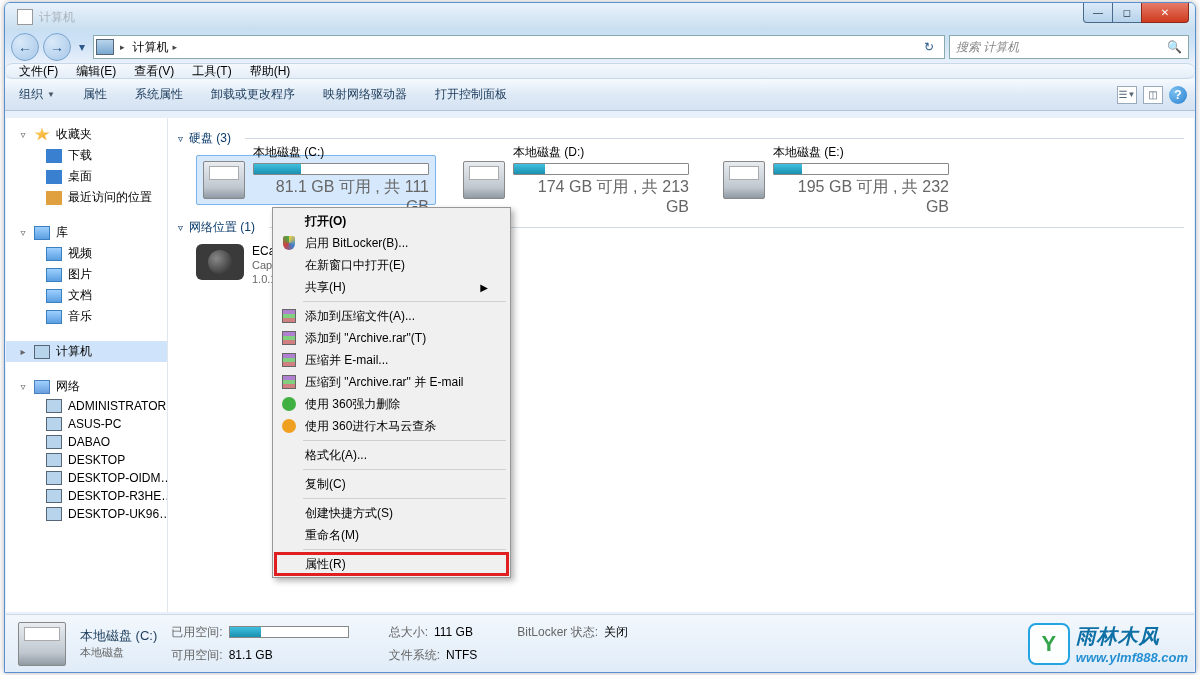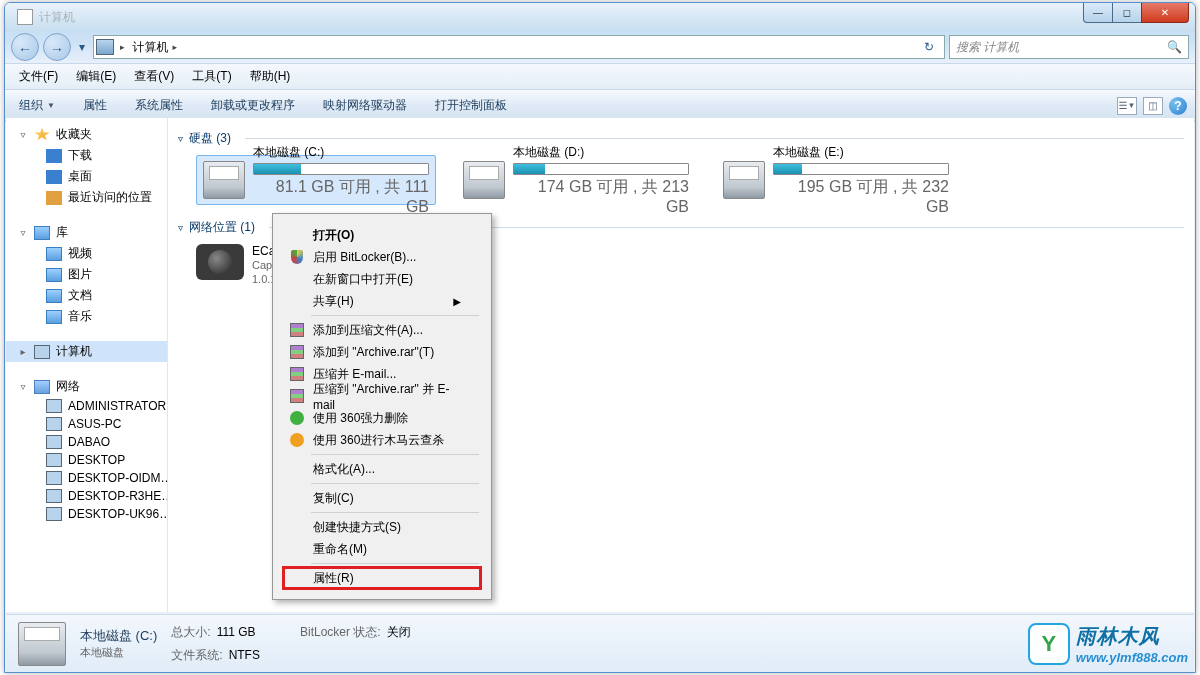--- a/index.html
+++ b/index.html
@@ -21,21 +21,21 @@
 .nav-drop { width: 14px; height: 20px; display: flex; align-items: center; justify-content: center; color: #2a5a8a; cursor: pointer; }
 .breadcrumb { flex: 1; height: 24px; background: #fff; border: 1px solid #8aa; display: flex; align-items: center; padding: 0 2px; }
 .bc-icon { width: 18px; height: 16px; background: linear-gradient(to bottom,#b8d4ec,#7aa8d0); border: 1px solid #567; margin-right: 2px; }
 .bc-seg { padding: 0 4px; height: 100%; display: flex; align-items: center; gap: 4px; cursor: pointer; }
 .bc-arrow { font-size: 9px; color: #444; }
 .bc-refresh { margin-left: auto; padding: 0 8px; color: #2a5a8a; cursor: pointer; }
 .searchbox { width: 240px; height: 24px; background: #fff; border: 1px solid #8aa; display: flex; align-items: center; padding: 0 6px; color: #888; font-style: italic; }
 .searchbox .mag { margin-left: auto; color: #3a6a9a; font-style: normal; }
 
 
-.menubar { height: 27px; background: linear-gradient(to bottom,#f5f9fd,#e4edf7); border-top: 1px solid #c9d8e8; border-bottom: 1px solid #c9d8e8; display: flex; align-items: center; padding: 0 6px; gap: 2px; }
+.menubar { height: 16px; background: linear-gradient(to bottom,#f5f9fd,#e4edf7); border-top: 1px solid #c9d8e8; border-bottom: 1px solid #c9d8e8; display: flex; align-items: center; padding: 0 6px; gap: 2px; border-radius: 9px; }
 .menu-item { padding: 2px 8px; cursor: pointer; }
 
 
 .toolbar { height: 32px; background: linear-gradient(to bottom,#f6fafe,#dfeaf6 50%,#d4e2f1); border-bottom: 1px solid #b0c4d8; display: flex; align-items: center; padding: 0 8px; gap: 16px; }
 .tool-item { cursor: pointer; color: #1a3a5a; padding: 4px 6px; display: flex; align-items: center; gap: 4px; }
 .tool-drop { font-size: 8px; color: #456; }
 .tool-right { margin-left: auto; display: flex; align-items: center; gap: 6px; }
 .view-icon { width: 20px; height: 18px; border: 1px solid #9ab; background: #fff; display: flex; align-items: center; justify-content: center; font-size: 10px; color: #567; cursor: pointer; }
 .help-ico { width: 18px; height: 18px; border-radius: 50%; background: radial-gradient(circle at 30% 30%,#7ac0f0,#2a80d0); color: #fff; display: flex; align-items: center; justify-content: center; font-weight: bold; cursor: pointer; }
 
@@ -71,21 +71,21 @@
 .drive-stat { font-size: 16px; color: #666; text-align: right; }
 
 .netloc { display: flex; gap: 20px; padding: 4px 0 10px 18px; }
 .cam { width: 240px; display: flex; gap: 8px; cursor: pointer; }
 .cam-ico { width: 48px; height: 36px; background: #3a3a3a; border-radius: 6px; position: relative; }
 .cam-ico::before { content:''; position:absolute; top:6px; left:12px; width:24px; height:24px; border-radius:50%; background:radial-gradient(circle at 35% 35%,#888,#222); }
 .cam-info div { line-height: 14px; }
 .cam-info .sub { color: #666; font-size: 11px; }
 
 
-.ctxmenu { position: absolute; top: 210px; left: 267px; width: 220px; background: #f0f0f0; border: 1px solid #979797; box-shadow: 3px 3px 6px rgba(0,0,0,.3); padding: 10px; z-index: 100; }
+.ctxmenu { position: absolute; top: 204px; left: 267px; width: 239px; background: #f0f0f0; border: 1px solid #979797; box-shadow: 3px 3px 6px rgba(0,0,0,.3); padding: 2px; z-index: 100; }
 .ctxmenu .row { height: 22px; display: flex; align-items: center; padding: 0 20px 0 30px; cursor: pointer; position: relative; }
 .ctxmenu .row.bold { font-weight: bold; }
 .ctxmenu .sep { height: 1px; background: #d0d0d0; margin: 3px 2px 3px 28px; }
 .ctxmenu .icobox { position: absolute; left: 4px; width: 20px; height: 16px; display: flex; align-items: center; justify-content: center; }
 .ctxmenu .sub-arrow { margin-left: auto; font-size: 10px; }
 .ctxmenu .row.hl { outline: 3px solid #e02020; outline-offset: -2px; }
 .ico-rar { width: 14px; height: 14px; background: linear-gradient(to bottom,#b080d0 33%,#80d080 33% 66%,#d08080 66%); border: 1px solid #666; }
 .ico-shield { width: 12px; height: 14px; background: conic-gradient(#f0d040,#3a80d0,#d04040,#40b040); border-radius: 2px 2px 6px 6px; }
 .ico-360 { width: 14px; height: 14px; border-radius: 50%; background: #40b040; }
 .ico-3602 { width: 14px; height: 14px; border-radius: 50%; background: #f0a020; }
@@ -398,20 +398,32 @@
 
   <div class="details">
     <div class="det-ico drive-ico"></div>
     <div class="det-main">
       <div class="name">本地磁盘 (C:)</div>
       <div class="type">本地磁盘</div>
     </div>
     <div class="det-grid">
       <div class="det-col">
         <div class="det-row">
+            <span class="det-label">已用空间:</span>
+            <div class="det-bar">
+              <div class="det-fill" id="detfill" style="width: 27%;"></div>
+            </div>
+          </div>
+        <div class="det-row">
+            <span class="det-label">可用空间:</span>
+            <span>81.1 GB</span>
+          </div>
+      </div>
+      <div class="det-col">
+        <div class="det-row">
             <span class="det-label">总大小:</span>
             <span>111 GB</span>
           </div>
         <div class="det-row">
             <span class="det-label">文件系统:</span>
             <span>NTFS</span>
           </div>
       </div>
       <div class="det-col">
         <div class="det-row">

